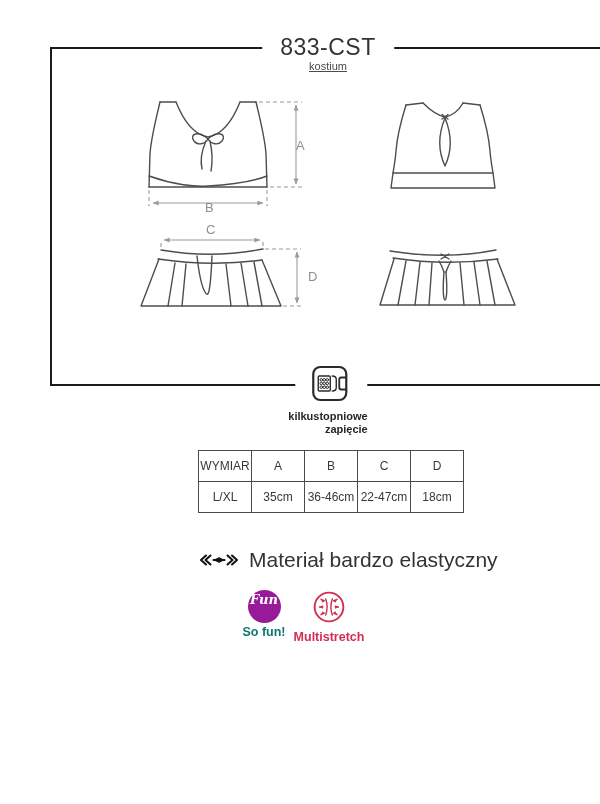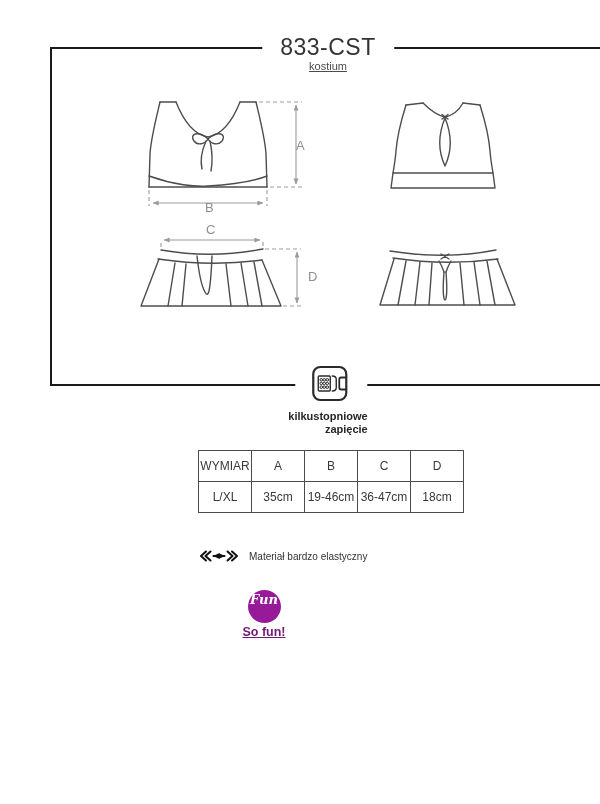--- a/index.html
+++ b/index.html
@@ -15,25 +15,25 @@
   .meas-label{position:absolute;font-size:13px;color:#8f8f8f;z-index:2;}
   .clasp-block{position:absolute;left:50%;transform:translateX(-50%);top:364px;
          text-align:right;z-index:3;}
   .clasp-bg{background:#fff;padding:0 14px;display:inline-block;}
   .clasp-label{font-size:11px;font-weight:bold;color:#262626;line-height:13px;margin-top:2px;}
   table.size-table{position:absolute;left:170px;top:450px;border-collapse:collapse;
          font-size:12px;color:#383838;}
   table.size-table th,table.size-table td{border:1px solid #4b4b4b;width:52px;height:30px;
          text-align:center;font-weight:normal;padding:0;white-space:nowrap;}
   .material-row{position:absolute;left:170px;top:548px;display:flex;align-items:center;gap:9px;}
-  .material-label{font-size:10px;color:#333;}
+  .material-label{font-size:21px;color:#333;}
   .badge{position:absolute;text-align:center;}
   .badge .circ{display:inline-block;}
   .badge-label{font-size:12.5px;font-weight:bold;margin-top:2px;white-space:nowrap;}
-  .badge-fun .badge-label{color:#701a75;text-decoration:underline;}
+  .badge-fun .badge-label{color:#0f766e;}
   .badge-multi .badge-label{color:#d22e52;}
   .badge-quality .badge-label{color:#2f4f9e;}
   .fun-circle{width:33px;height:33px;border-radius:50%;background:#971b98;
          display:flex;align-items:center;justify-content:center;}
   .fun-text{font-family:"DejaVu Serif",serif;font-style:italic;font-weight:bold;
          color:#fff;font-size:13px;transform:rotate(-16deg);}
   svg{display:block;}
   .garment{stroke:#4d4d4d;stroke-width:1.4;fill:none;stroke-linecap:round;stroke-linejoin:round;}
   .meas{stroke:#9c9c9c;stroke-width:1.1;fill:none;}
   .dash{stroke-dasharray:4 3;}
@@ -160,22 +160,22 @@
         <th>A</th>
         <th>B</th>
         <th>C</th>
         <th>D</th>
       </tr>
     </thead>
     <tbody>
       <tr>
         <td>L/XL</td>
         <td>35cm</td>
-        <td>19-46cm</td>
-        <td>36-47cm</td>
+        <td>36-46cm</td>
+        <td>22-47cm</td>
         <td>18cm</td>
       </tr>
     </tbody>
   </table>
 
   <div class="material-row">
     <svg width="42" height="16" viewBox="0 0 42 16">
       <g fill="none" stroke="#111" stroke-width="2" stroke-linecap="round" stroke-linejoin="round">
         <path d="M8,3.5 L3,8 L8,12.5 M12.5,3.5 L7.5,8 L12.5,12.5"></path>
         <path d="M34,3.5 L39,8 L34,12.5 M29.5,3.5 L34.5,8 L29.5,12.5"></path>
@@ -185,15 +185,32 @@
     <span class="material-label">Materiał bardzo elastyczny</span>
   </div>
 
   <div class="badge badge-fun" style="left:203px;top:590px;width:66px">
     <div class="circ fun-circle">
       <span class="fun-text">Fun</span>
     </div>
     <div class="badge-label">So fun!</div>
   </div>
 
+  <div class="badge badge-multi" style="left:261px;top:590px;width:80px">
+    <svg class="circ" width="34" height="34" viewBox="0 0 36 36">
+      <g fill="none" stroke="#d22e52" stroke-linecap="round">
+        <circle cx="18" cy="18" r="15.2" stroke-width="2"></circle>
+        <path d="M14.5,9.5 Q17.5,18 14.5,26.5 M21.5,9.5 Q18.5,18 21.5,26.5" stroke-width="1.5"></path>
+        <g stroke-width="1.4">
+          <line x1="12.5" y1="12" x2="9.5" y2="9.8" marker-end="url(#mc)"></line>
+          <line x1="11.5" y1="18" x2="8" y2="18" marker-end="url(#mc)"></line>
+          <line x1="12.5" y1="24" x2="9.5" y2="26.2" marker-end="url(#mc)"></line>
+          <line x1="23.5" y1="12" x2="26.5" y2="9.8" marker-end="url(#mc)"></line>
+          <line x1="24.5" y1="18" x2="28" y2="18" marker-end="url(#mc)"></line>
+          <line x1="23.5" y1="24" x2="26.5" y2="26.2" marker-end="url(#mc)"></line>
+        </g>
+      </g>
+    </svg>
+    <div class="badge-label">Multistretch</div>
+  </div>
 
 
 </div>
 
 </body></html>

